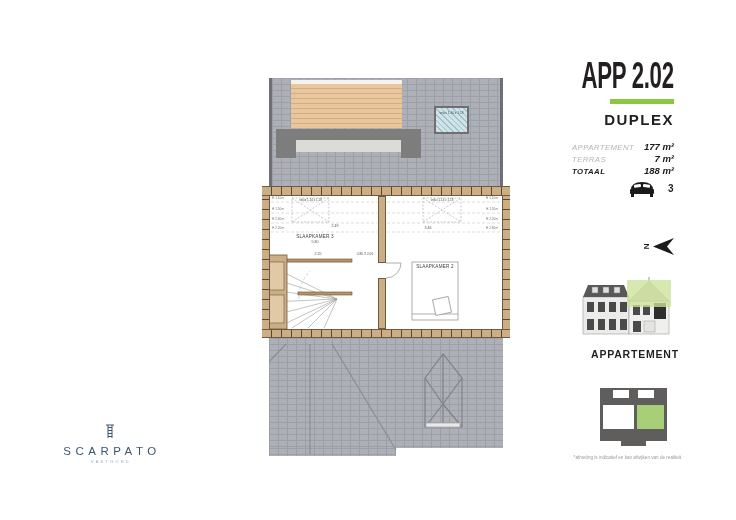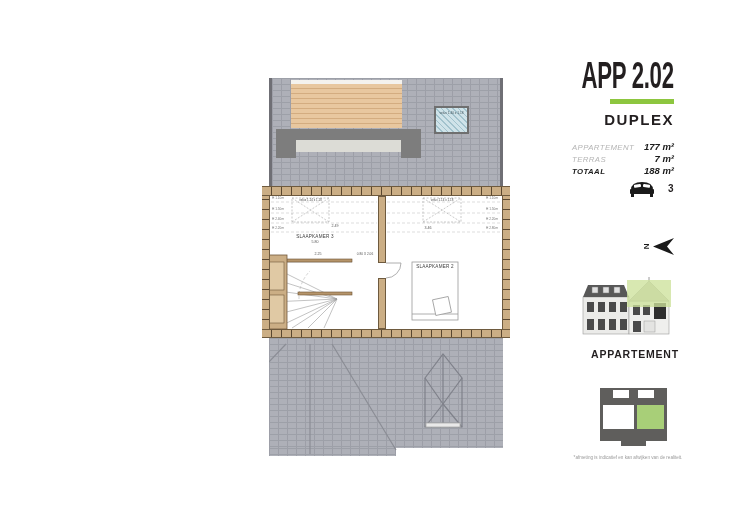--- a/index.html
+++ b/index.html
@@ -268,14 +268,29 @@
     <div class="abs sp-base" style="background:#5f5e5c;"></div>
     <div class="abs sp-notch1"></div>
     <div class="abs sp-notch2"></div>
     <div class="abs sp-white"></div>
     <div class="abs sp-green" style="background:#a8cf78;"></div>
     <div class="abs sp-tab" style="background:#5f5e5c;"></div>
   </div>
 
   <div class="abs disclaimer">*afmeting is indicatief en kan afwijken van de realiteit.</div>
 
+  <div class="abs logo">
+    <svg width="12" height="15" viewBox="0 0 12 15">
+      <g stroke="#3b5770" stroke-width="1" fill="none">
+        <line x1="4" y1="1" x2="4" y2="14"></line>
+          <line x1="8" y1="1" x2="8" y2="14"></line>
+        <line x1="4" y1="3.5" x2="8" y2="3.5"></line>
+          <line x1="4" y1="6.5" x2="8" y2="6.5"></line>
+        <line x1="4" y1="9.5" x2="8" y2="9.5"></line>
+          <line x1="4" y1="12.5" x2="8" y2="12.5"></line>
+        <line x1="2" y1="1" x2="10" y2="1"></line>
+      </g>
+    </svg>
+    <div class="brand">SCARPATO</div>
+    <div class="tagline">VASTGOED</div>
+  </div>
 
 </div>
 
 </body></html>

